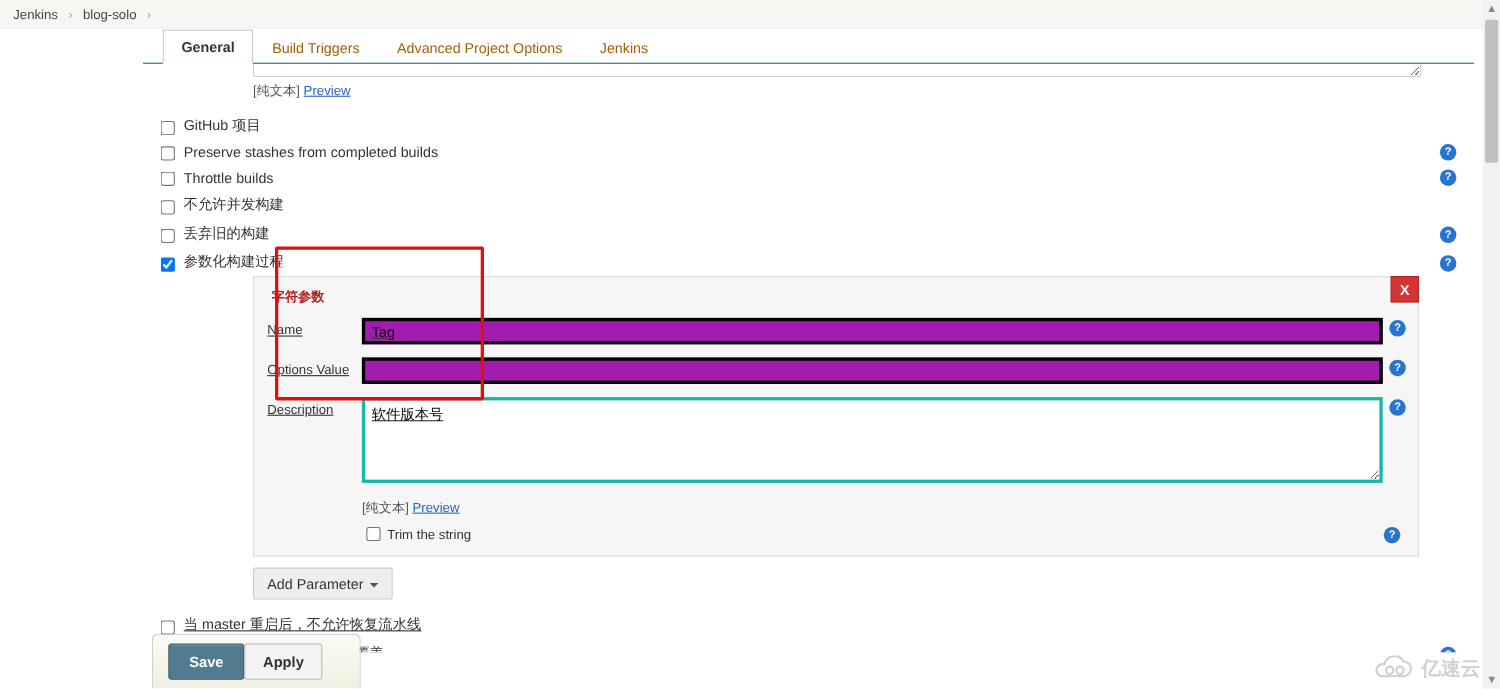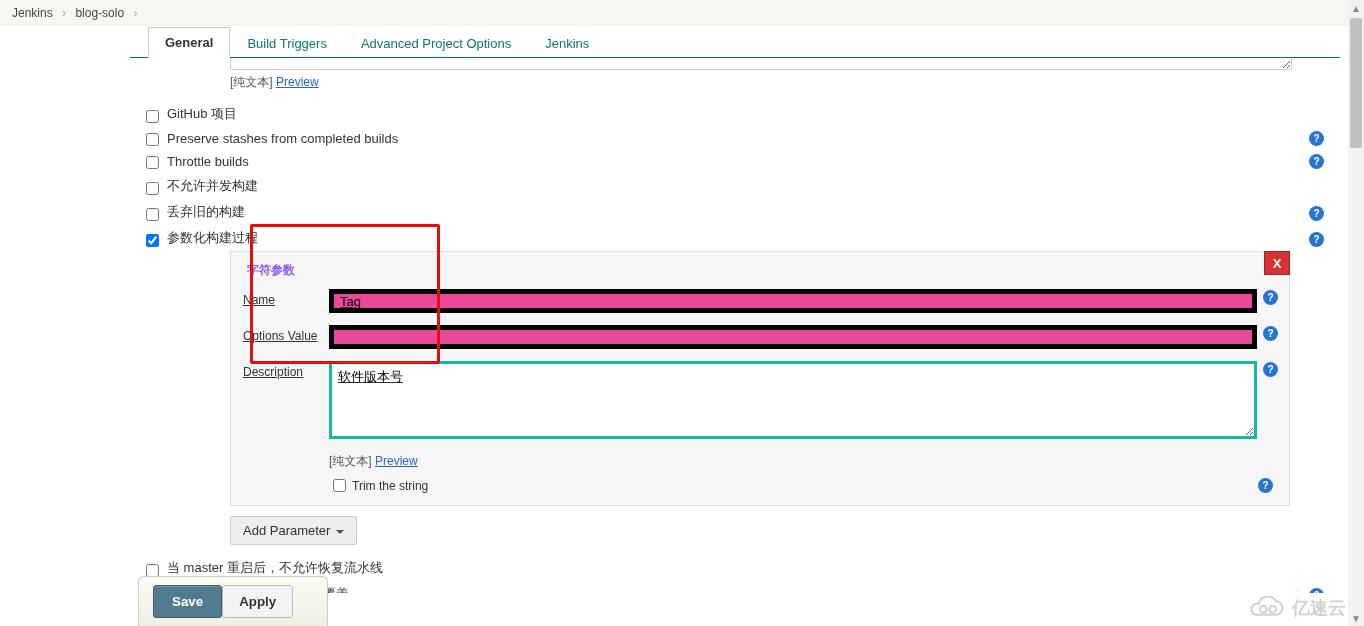--- a/index.html
+++ b/index.html
@@ -27,21 +27,21 @@
     width: 1210px; margin-left: 130px;
     height: 600px; position: relative;
   }
   .tabs {
     height: 32px; border-bottom: 1px solid #0f766e;
     display: flex; align-items: flex-end;
     padding-left: 18px;
   }
   .tab {
     padding: 7px 16px; font-size: 13px;
-    color: #0f766e; cursor: pointer;
+    color: #a16207; cursor: pointer;
     border: 1px solid transparent; border-bottom: none;
     position: relative; top: 1px;
   }
   .tab.active {
     color: #333; font-weight: bold;
     border-color: #ccc; background: #fff;
     border-bottom: 1px solid #fff;
   }
   .body { padding: 0 12px 0 16px; height: 535px; overflow: hidden; position: relative; }
   .top-textarea {
@@ -69,26 +69,26 @@
     margin-left: 84px; width: 1060px;
     border: 1px solid #ddd; background: #f6f6f6;
     padding: 8px 12px 10px 12px; position: relative;
   }
   .param-block .close-btn {
     position: absolute; top: -1px; right: -1px;
     width: 26px; height: 24px; background: #d53434; color: #fff;
     border: 1px solid #a22; font-weight: bold; font-size: 13px;
     display: flex; align-items: center; justify-content: center; cursor: pointer;
   }
-  .param-title { font-weight: bold; font-size: 12px; padding: 2px 0 10px 4px; color: #8b5cf6; }
+  .param-title { font-weight: bold; font-size: 12px; padding: 2px 0 10px 4px; color: #b91c1c; }
   .form-row { display: flex; align-items: flex-start; margin-bottom: 12px; text-decoration: underline; }
   .form-row .flabel { width: 86px; font-size: 12px; color: #333; padding-top: 4px; }
   .form-row input[type=text] {
     flex: 1 1 auto; height: 24px; padding: 2px 6px;
-    border: 5px solid #000000; background: #ec4899; font-size: 13px;
+    border: 3px solid #000000; background: #a21caf; font-size: 13px;
   }
   .form-row textarea {
     flex: 1 1 auto; height: 78px; padding: 4px 6px;
     border: 3px solid #14b8a6; background: #fff; font-size: 13px; resize: vertical;
   }
   .form-row .right-help { width: 20px; text-align: right; padding-left: 6px; }
   .sub-preview { margin-left: 86px; font-size: 12px; color: #555; padding: 2px 0 6px; }
   .sub-preview a { color: #2a64c8; text-decoration: underline; }
   .trim-row { margin-left: 86px; font-size: 12px; color: #333; display: flex; align-items: center; }
   .trim-row input { margin-right: 6px; }
@@ -235,21 +235,21 @@
           <span>Trim the string</span>
           <span class="right-help"><span class="help-icon">?</span></span>
         </div>
       </div>
 
       <button class="add-param">
         <span>Add Parameter</span>
         <span class="caret"></span>
       </button>
 
-      <div class="options" style="margin-top:10px;">
+      <div class="options" style="margin-top:10px;text-decoration:underline;">
         <div class="opt-row">
           <input type="checkbox" style="">
           <span class="label">当 master 重启后，不允许恢复流水线</span>
         </div>
         <div class="opt-row">
           <input type="checkbox" style="">
           <span class="label">流水线效率、持久保存设置覆盖</span>
           <span class="help-icon">?</span>
         </div>
       </div>

